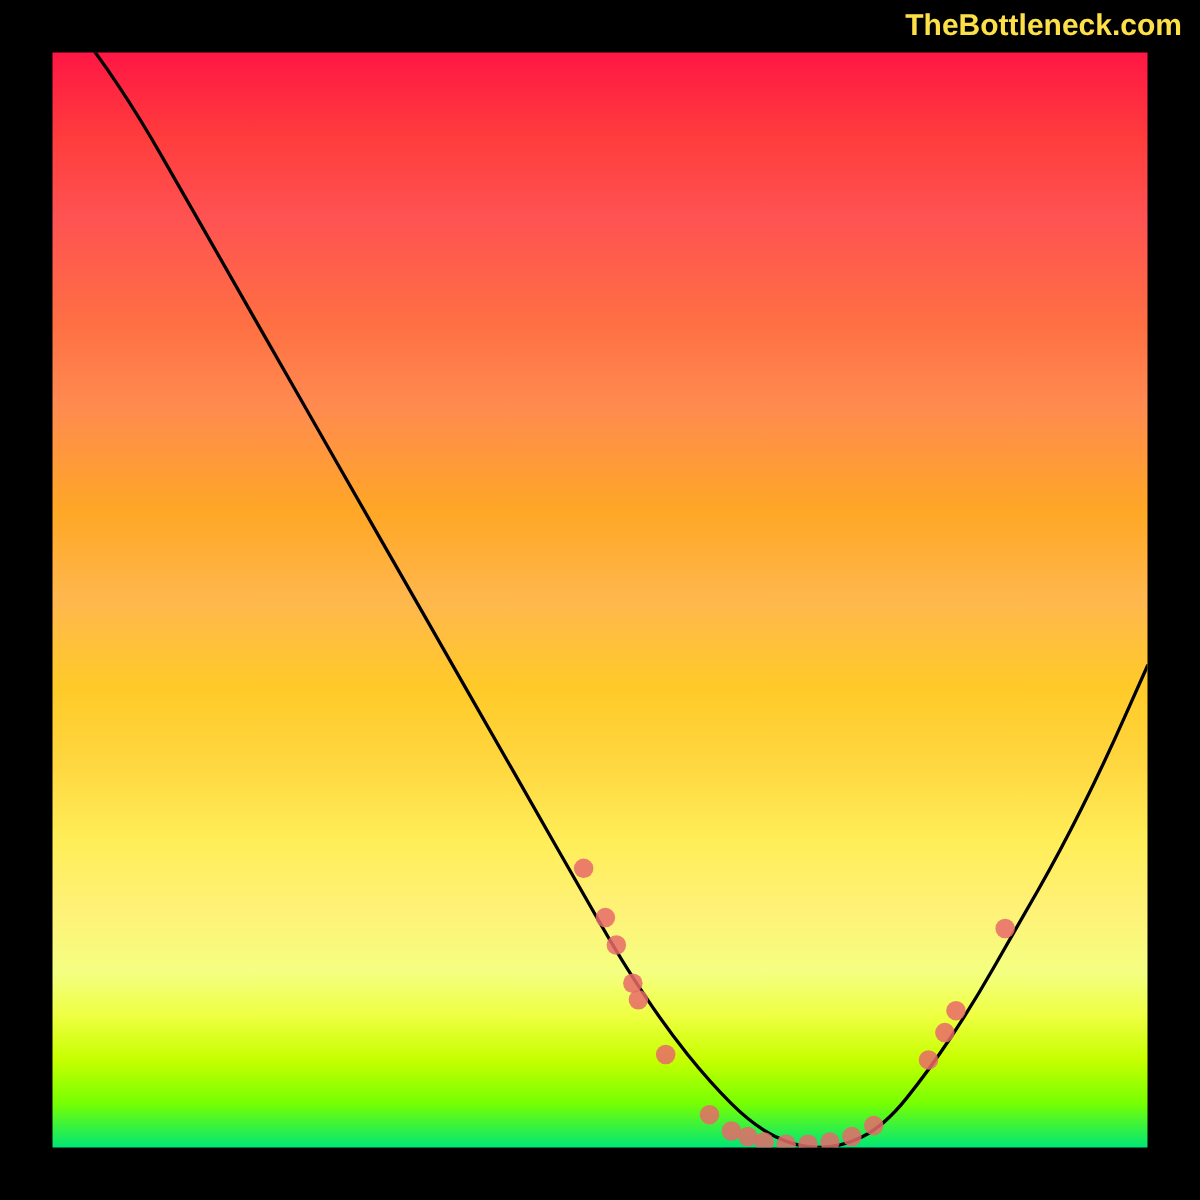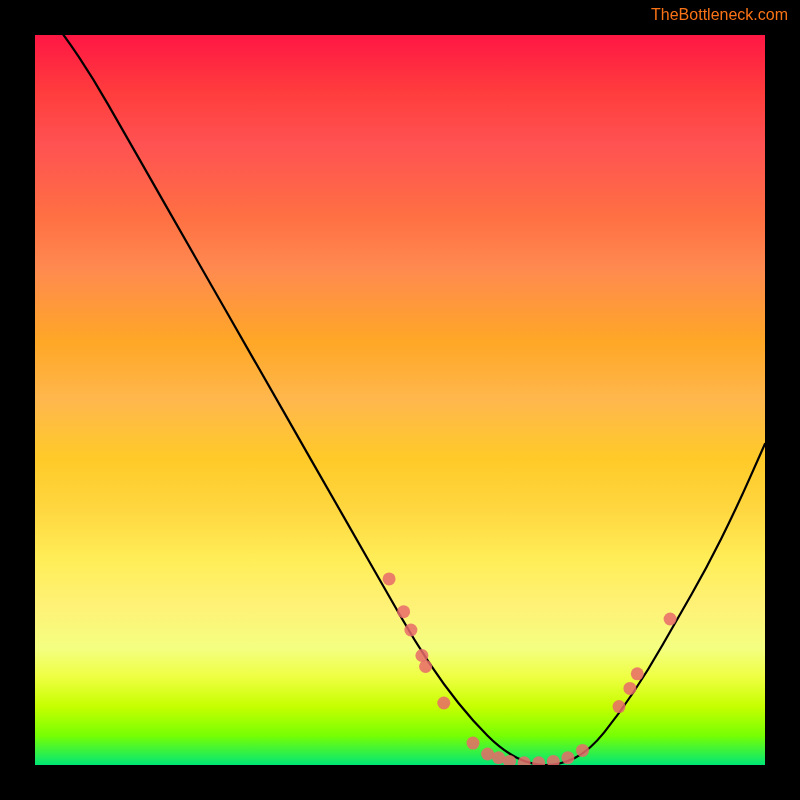--- a/index.html
+++ b/index.html
@@ -8,23 +8,23 @@
     height: 800px;
     background: #000;
     position: relative;
     font-family: Arial, sans-serif;
     overflow: hidden;
   }
   .attribution {
     position: absolute;
     top: 6px;
     right: 12px;
-    color: #f97316;
-    font-size: 16px;
-    font-weight: normal;
+    color: #fde047;
+    font-size: 20px;
+    font-weight: bold;
     z-index: 10;
   }
   .plot-area {
     position: absolute;
     left: 35px;
     top: 35px;
     width: 730px;
     height: 730px;
     background: linear-gradient(to bottom,
       #ff1744 0%,

